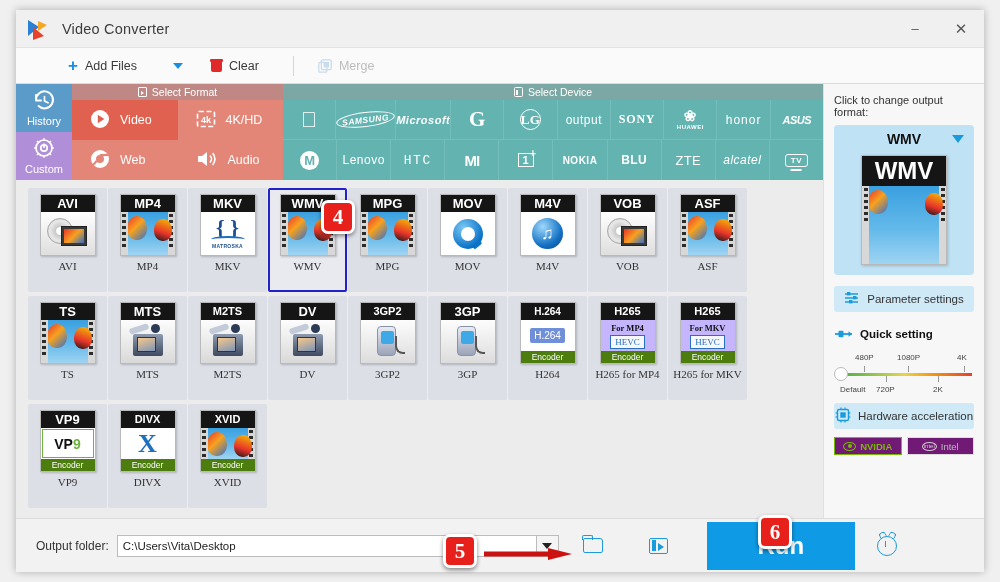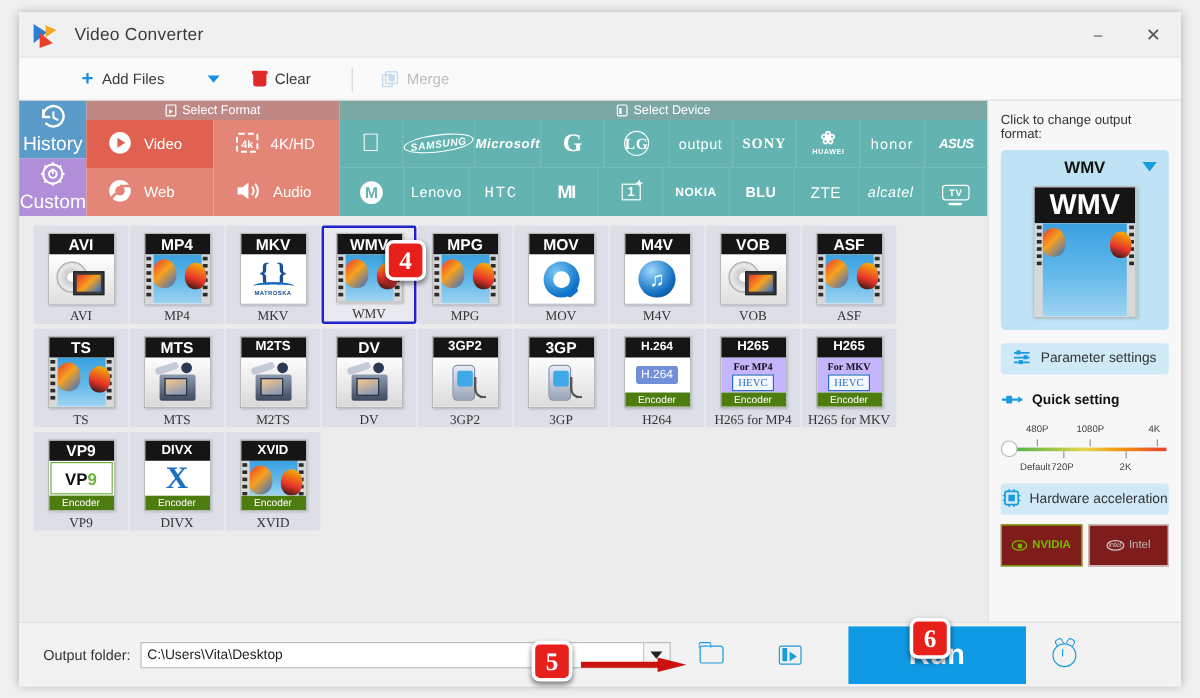--- a/index.html
+++ b/index.html
@@ -81,21 +81,21 @@
   
   .body-wrap { flex: 1; display: flex; min-height: 0; }
   .left-col { width: 807px; display: flex; flex-direction: column; }
 
   
   .cat-strip { height: 96px; flex: 0 0 96px; display: flex; }
   .side-tabs { width: 56px; display: flex; flex-direction: column; }
   .side-tab {
     flex: 1; display: flex; flex-direction: column;
     align-items: center; justify-content: center; color: #fff;
-    font-size: 16px; gap: 2px;
+    font-size: 11px; gap: 2px;
   }
   .side-tab.history { background: #5b9bc9; }
   .side-tab.custom  { background: #b08ed8; }
   .side-ico svg { display: block; }
 
   .cat-right { flex: 1; display: flex; flex-direction: column; }
   .cat-head { height: 16px; flex: 0 0 16px; display: flex; }
   .cat-head-fmt {
     width: 211px; background: #c08885; color: #fff; font-size: 10.5px;
     display: flex; align-items: center; justify-content: center; gap: 5px;
@@ -156,21 +156,21 @@
   .b-tv { border: 1.5px solid #fff; border-radius: 3px; padding: 1px 5px; font-size: 8px; position: relative; }
   .b-tv::after { content:''; position:absolute; left:50%; bottom:-5px; transform:translateX(-50%); width:11px; height:1.5px; background:#fff; }
 
   
   .grid-area {
     flex: 1; background: #ececec; padding: 8px 0 0 12px;
     overflow: hidden; position: relative;
   }
   .grid { display: flex; flex-wrap: wrap; }
   .tile {
-    width: 79px; height: 82px; margin: 0 0 4px 0;
+    width: 79px; height: 104px; margin: 0 0 4px 0;
     display: flex; flex-direction: column; align-items: center;
     justify-content: flex-start; padding-top: 6px;
     background: #dcdfe6; border-radius: 2px; margin-right: 1px;
   }
   .tile.sel { border: 2px solid #2222cc; background: #e8eaf0; padding-top: 4px; }
   .tile-label { font-size: 11px; color: #333; font-family: "Liberation Serif", serif; margin-top: 4px; }
   .icon-box {
     width: 56px; height: 62px; background: #fff;
     border: 1px solid #b9b9b9; box-shadow: 1px 1px 2px rgba(0,0,0,.2);
     display: flex; flex-direction: column; overflow: hidden;
@@ -312,21 +312,21 @@
   }
   .slider-knob {
     position: absolute; left: 0; top: 14px; width: 14px; height: 14px;
     border-radius: 50%; background: #fff; border: 1px solid #bbb;
   }
   .tick { position: absolute; width: 1px; height: 6px; background: #999; }
   .tick.up { top: 13px; } .tick.dn { top: 23px; }
   .tick-lab { position: absolute; font-size: 8px; color: #444; white-space: nowrap; }
   .hw-row { display: flex; gap: 5px; margin-top: 8px; }
   .hw-chip {
-    flex: 1; height: 35px; border: 1px solid #ddd; background: #7f1d1d;
+    flex: 1; height: 18px; border: 1px solid #ddd; background: #701a75;
     display: flex; align-items: center; justify-content: center; gap: 4px;
     font-size: 9.5px;
   }
   .hw-chip.nv { border-color: #76b900; color: #76b900; font-weight: bold; }
   .hw-chip.intel { color: #bbb; }
   .nv-eye { width: 13px; height: 9px; border-radius: 50%; border: 1.5px solid #76b900; position: relative; }
   .nv-eye::after { content:''; position:absolute; left:3.5px; top:1.5px; width:4px; height:4px; border-radius:50%; background:#76b900; }
   .intel-o { width: 15px; height: 9px; border-radius: 50%; border: 1.2px solid #ccc; font-size: 6px; display:flex; align-items:center; justify-content:center; color:#ccc; }
 
   
@@ -902,21 +902,21 @@
         <div class="tick-lab" style="left:21px; top:0;">480P</div>
         <div class="tick-lab" style="left:63px; top:0;">1080P</div>
         <div class="tick-lab" style="left:123px;top:0;">4K</div>
         <div class="tick up" style="left:30px;"></div>
         <div class="tick up" style="left:74px;"></div>
         <div class="tick up" style="left:130px;"></div>
         <div class="slider-track"></div>
         <div class="slider-knob"></div>
         <div class="tick dn" style="left:52px;"></div>
         <div class="tick dn" style="left:104px;"></div>
-        <div class="tick-lab" style="left:16px;  top:32px;">Default</div>
+        <div class="tick-lab" style="left:6px;  top:32px;">Default</div>
         <div class="tick-lab" style="left:42px; top:32px;">720P</div>
         <div class="tick-lab" style="left:99px; top:32px;">2K</div>
       </div>
 
       <div class="rp-btn" style="margin-top:6px;">
         <span>
           <svg width="16" height="16" viewBox="0 0 16 16">
               <rect x="2.5" y="2.5" width="11" height="11" rx="1.5" fill="none" stroke="#1a9bdc" stroke-width="1.4"></rect>
               <rect x="5.3" y="5.3" width="5.4" height="5.4" fill="#1a9bdc"></rect>
               <g stroke="#1a9bdc" stroke-width="1.2">

